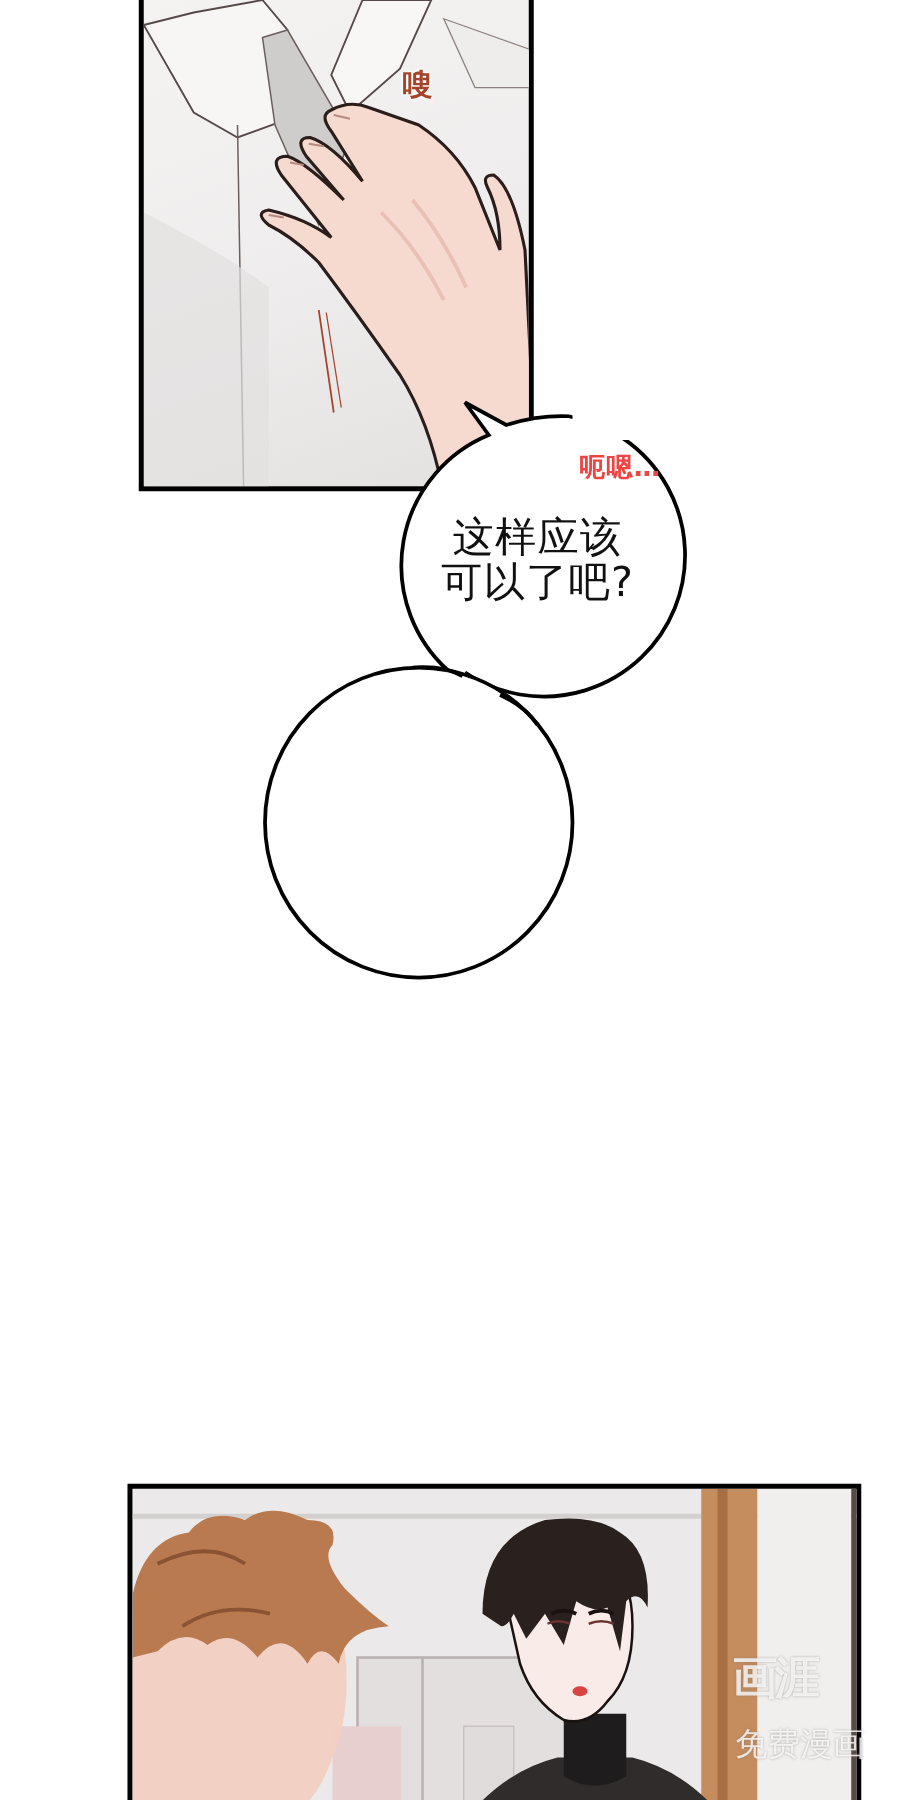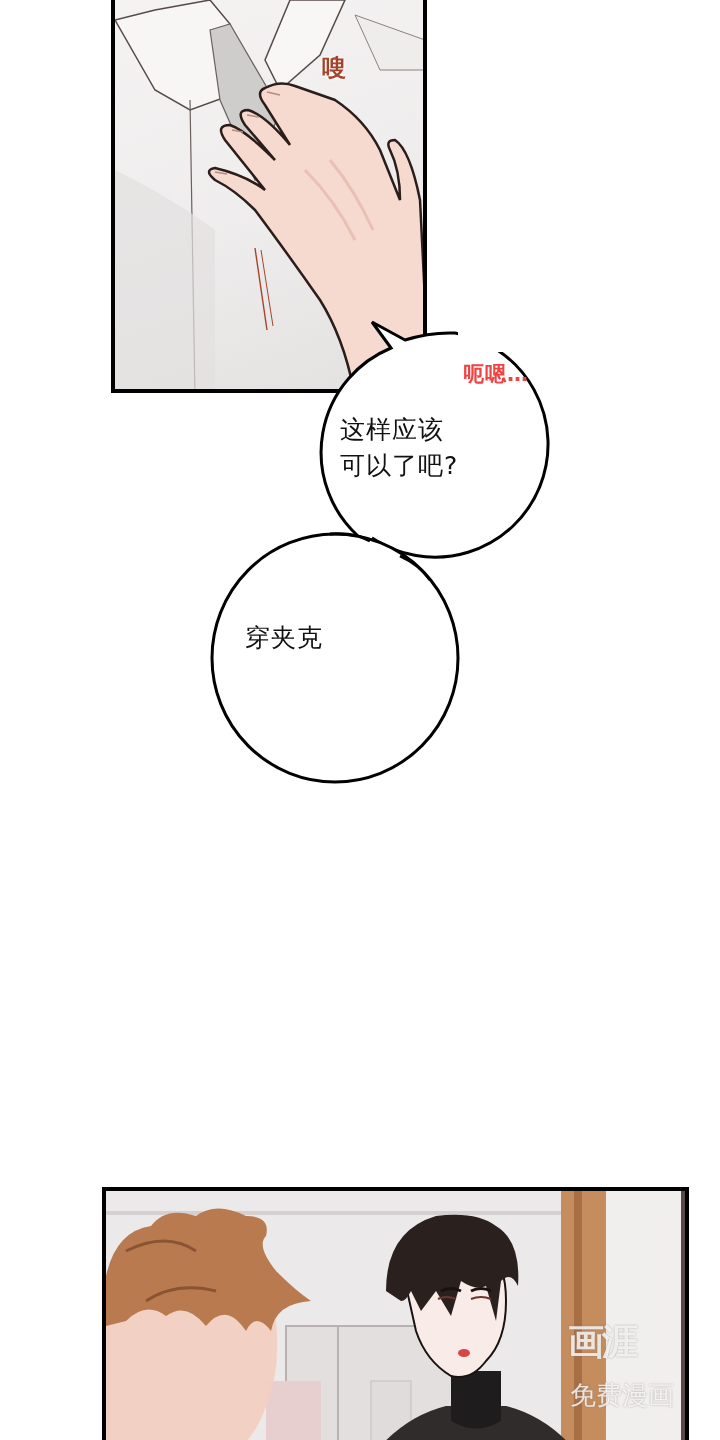--- a/index.html
+++ b/index.html
@@ -9,24 +9,24 @@
   }
   .panel { position: absolute; overflow: hidden; box-sizing: border-box; border: 4px solid #000; }
   #panel-1 { left: 111px; top: -4px; width: 316px; height: 397px; background: linear-gradient(160deg, #f5f3f2 0%, #efeded 50%, #e3e1e0 100%); }
   #panel-2 { left: 102px; top: 1187px; width: 587px; height: 260px; background: #ececec; }
   svg.art { position: absolute; left: 0; top: 0; }
   .sfx {
     position: absolute; left: 318px; top: 52px; font-size: 24px; font-weight: bold; color: #a4442a;
     text-shadow: 0 0 3px #fff, 0 0 3px #fff, 0 0 3px #fff;
   }
   .bubble-text {
-    position: absolute; font-size: 25px; text-align: left; color: #111; line-height: 36px; letter-spacing: 1px;
+    position: absolute; font-size: 33px; text-align: center; color: #111; line-height: 36px; letter-spacing: 1px;
   }
   .mumble { position: absolute; left: 463px; top: 324px; font-size: 21px; font-weight: bold; color: #ef4444; letter-spacing: 1px; margin-top: 36px;}
-  .watermark { position: absolute; right: 10px; color: rgba(255,255,255,0.8); text-shadow: 0 0 2px rgba(120,110,110,0.6); }
+  .watermark { position: absolute; right: 10px; color: rgba(255,255,255,0.8); text-shadow: 0 0 2px rgba(120,110,110,0.6); margin-left: 18px; }
   .wm-logo { top: 1318px; left: 568px; font-size: 36px; font-weight: bold; letter-spacing: -2px; position:absolute; }
   .wm-sub { top: 1378px; left: 570px; font-size: 26px; position:absolute; }
 </style>
 </head>
 <body>
 
 <div id="panel-1" class="panel">
   <svg class="art" width="316" height="397" viewBox="0 0 316 397">
 
     <path d="M0 20 L40 10 L95 0 L115 24 L130 90 L75 110 L40 90 Z" fill="#f7f6f5" stroke="#554a48" stroke-width="1.5"></path>
@@ -63,21 +63,20 @@
 </svg>
 
 <div class="mumble">呃嗯…</div>
 
 <div class="bubble-text" style="left:340px;top:412px;width:180px;">
   <div>这样应该</div>
   <div>可以了吧?</div>
 </div>
 
 <div class="bubble-text" style="left:245px;top:620px;width:180px;">
-  <div>穿夹克</div>
 </div>
 
 <div id="panel-2" class="panel">
   <svg class="art" width="587" height="260" viewBox="0 0 587 260">
 
     <rect x="0" y="0" width="587" height="260" fill="#ebe9e9"></rect>
     <rect x="0" y="20" width="587" height="4" fill="#d4d0cf"></rect>
     <rect x="180" y="135" width="170" height="120" fill="#e3dfdf" stroke="#b9b0b0" stroke-width="2"></rect>
     <line x1="232" y1="135" x2="232" y2="255" stroke="#b9b0b0" stroke-width="2"></line>
     <rect x="160" y="190" width="55" height="70" fill="#e8cfcf"></rect>

